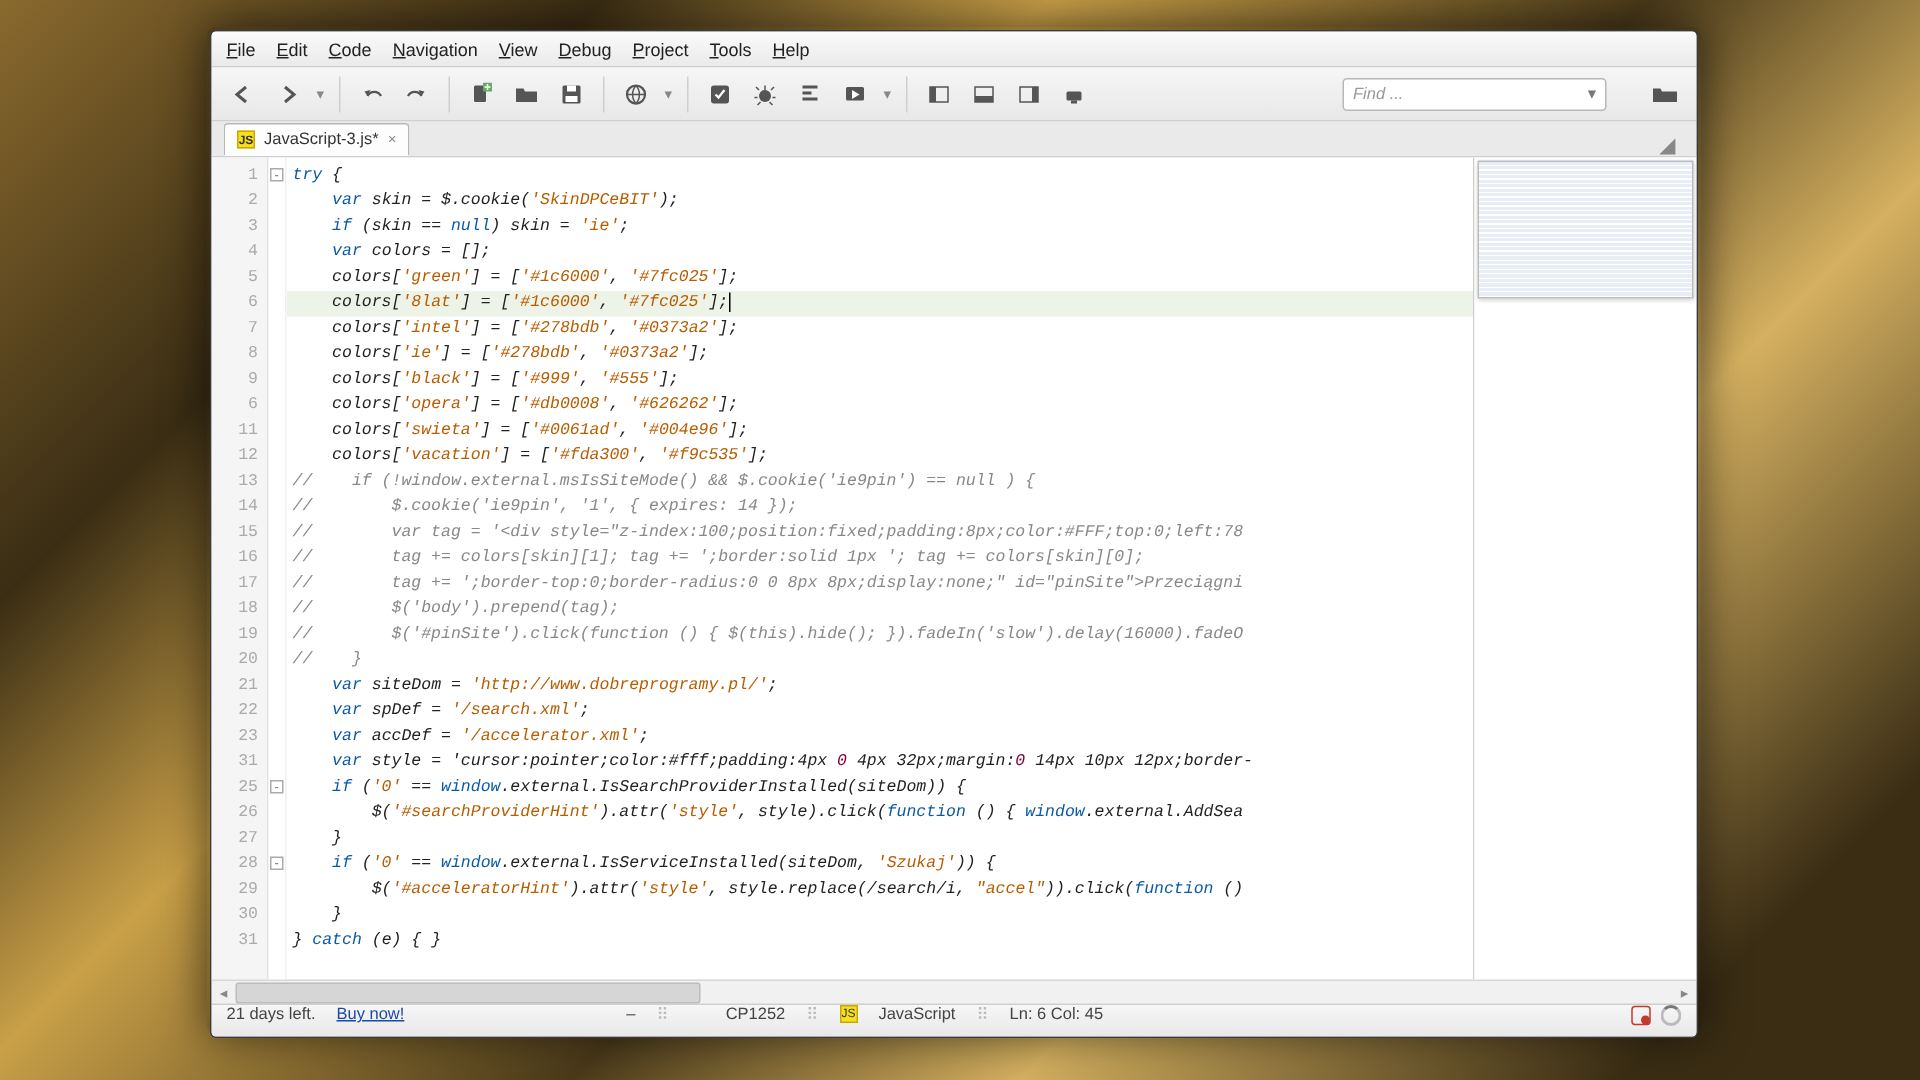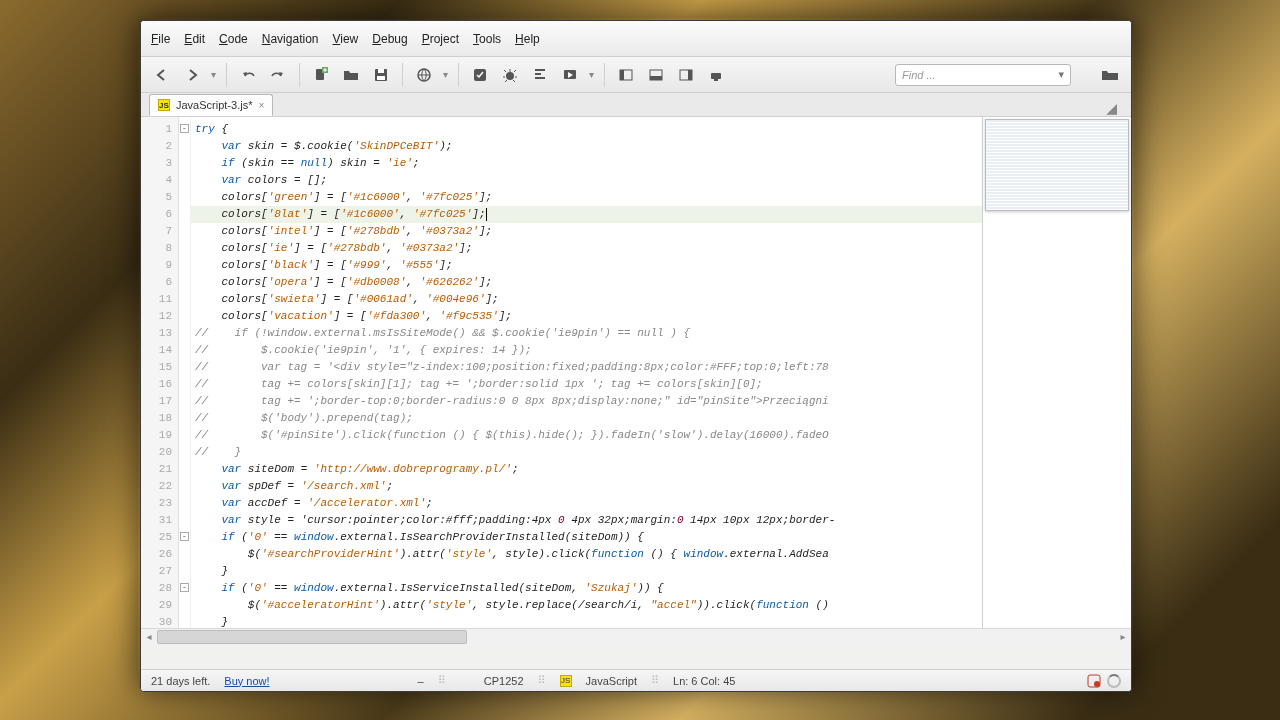--- a/index.html
+++ b/index.html
@@ -7,21 +7,21 @@
          background:linear-gradient(135deg,#8a6a2e 0%,#3a2d14 20%,#c9a048 35%,#4a3a1a 55%,#d4b060 70%,#3a2d14 90%);
          position:relative; }
   .shadow { position:absolute; left:138px; top:18px; width:996px; height:672px; border:4px solid rgba(0,0,0,0.25); border-radius:6px; box-shadow:0 0 30px rgba(0,0,0,0.6);}
   .win { position:absolute; left:140px; top:20px; width:992px; height:672px; background:#f1f1f0; border:1px solid #3b3b3b; border-radius:4px; overflow:hidden; display:flex; flex-direction:column;}
   .titlebar { height:28px; background:linear-gradient(#3d3d3d,#2e2e2e); display:flex; align-items:center; color:#fff; font-size:12px; padding:0 6px;}
   .titlebar .app-icon{ width:14px; height:14px; background:#5bb6c2; border-radius:2px; margin-right:6px;}
   .winbtns{ margin-left:auto; display:flex; gap:4px;}
   .winbtn{ width:30px; height:18px; border:1px solid #222; border-radius:2px; display:flex; align-items:center; justify-content:center; font-size:10px; color:#fff;}
   .winbtn.min,.winbtn.max{ background:linear-gradient(#6a6a6a,#4a4a4a);}
   .winbtn.close{ width:44px; background:linear-gradient(#e06a5a,#c23a2a);}
-  .menubar{ height:36px; background:linear-gradient(#fbfbfb,#eaeaea); border-bottom:1px solid #cfcfcf; display:flex; align-items:center; padding:0 10px; font-size:12px; gap:14px; color:#222;}
+  .menubar{ height:24px; background:linear-gradient(#fbfbfb,#eaeaea); border-bottom:1px solid #cfcfcf; display:flex; align-items:center; padding:0 10px; font-size:12px; gap:14px; color:#222;}
   .menubar span u{ text-decoration:underline;}
   .toolbar{ height:36px; background:linear-gradient(#f6f6f6,#e8e8e8); border-bottom:1px solid #cfcfcf; display:flex; align-items:center; padding:0 8px; gap:4px;}
   .tbtn{ width:26px; height:26px; border-radius:3px; display:flex; align-items:center; justify-content:center; color:#555;}
   .tsep{ width:1px; height:24px; background:#cfcfcf; margin:0 4px;}
   .find{ flex:0 0 176px; height:22px; border:1px solid #b8b8b8; border-radius:3px; background:#fff; font-size:11px; color:#999; font-style:italic; padding:0 6px; display:flex; align-items:center; margin-left:auto; position:relative;}
   .find::after{content:"▾"; position:absolute; right:6px; color:#777; font-style:normal;}
   .inloc{ flex:0 0 170px; height:22px; border:1px solid #b8b8b8; border-radius:3px; background:#fff; font-size:11px; color:#999; font-style:italic; padding:0 6px; display:flex; align-items:center; margin-left:4px;}
   .tabbar{ height:24px; background:#eaeaea; border-bottom:1px solid #cfcfcf; display:flex; align-items:flex-end; padding:0 8px;}
   .tab{ height:22px; border:1px solid #b8b8b8; border-bottom:1px solid #fff; background:#fdfdfd; border-radius:3px 3px 0 0; display:flex; align-items:center; padding:0 8px; font-size:11px; color:#333; gap:6px;}
   .tab .jsico{ width:12px; height:12px; background:#f7df1e; border:1px solid #caa800; font-size:8px; display:flex; align-items:center; justify-content:center; font-weight:bold; color:#333;}
@@ -36,21 +36,21 @@
   .hl{ position:absolute; left:0; right:0; height:17px; background:#eef3e7; z-index:0;}
   .caret{ display:inline-block; width:1px; height:13px; background:#000; vertical-align:middle;}
   .code .ln{ position:relative; z-index:1; height:17px;font-style:italic;}
   .kw{ color:#0b5aa8;} .str{ color:#b85c00;} .num{ color:#8a003a;} .cm{ color:#888;text-align:right;}
   .minimap{ width:148px; background:#fff; position:relative;}
   .minibox{ position:absolute; top:2px; left:2px; right:2px; height:92px; border:1px solid #bcbcbc; background:repeating-linear-gradient(#e9eef6 0 2px,#fff 2px 3px),#fff; box-shadow:0 1px 3px rgba(0,0,0,0.2);}
   .hscroll{ height:16px; background:#f1f1f1; border-top:1px solid #d8d8d8; display:flex; align-items:center;}
   .hscroll .arrow{ width:16px; text-align:center; color:#888; font-size:10px;}
   .hscroll .track{ flex:1; height:14px; position:relative;}
   .hscroll .thumb{ position:absolute; left:0; width:310px; height:14px; background:#d6d6d6; border:1px solid #bcbcbc; border-radius:2px;}
-  .statusbar{ height:22px; background:linear-gradient(#f6f6f6,#e8e8e8); border-top:1px solid #cfcfcf; display:flex; align-items:center; font-size:11px; color:#444; padding:0 10px; gap:14px;margin-top:25px;}
+  .statusbar{ height:22px; background:linear-gradient(#f6f6f6,#e8e8e8); border-top:1px solid #cfcfcf; display:flex; align-items:flex-start; font-size:11px; color:#444; padding:0 10px; gap:14px;}
   .statusbar a{ color:#1a4aa8;}
   .statusbar .grip{ margin-left:auto; display:flex; gap:6px; align-items:center;}
   .statusbar .spin{ width:14px; height:14px; border:2px solid #bbb; border-top-color:#777; border-radius:50%;}
   .statusbar .sep{ color:#bbb;}
   .spacer{ flex:0 0 auto; width:18px;}
   svg{ display:block;}
 </style>
 </head>
 <body>
 

